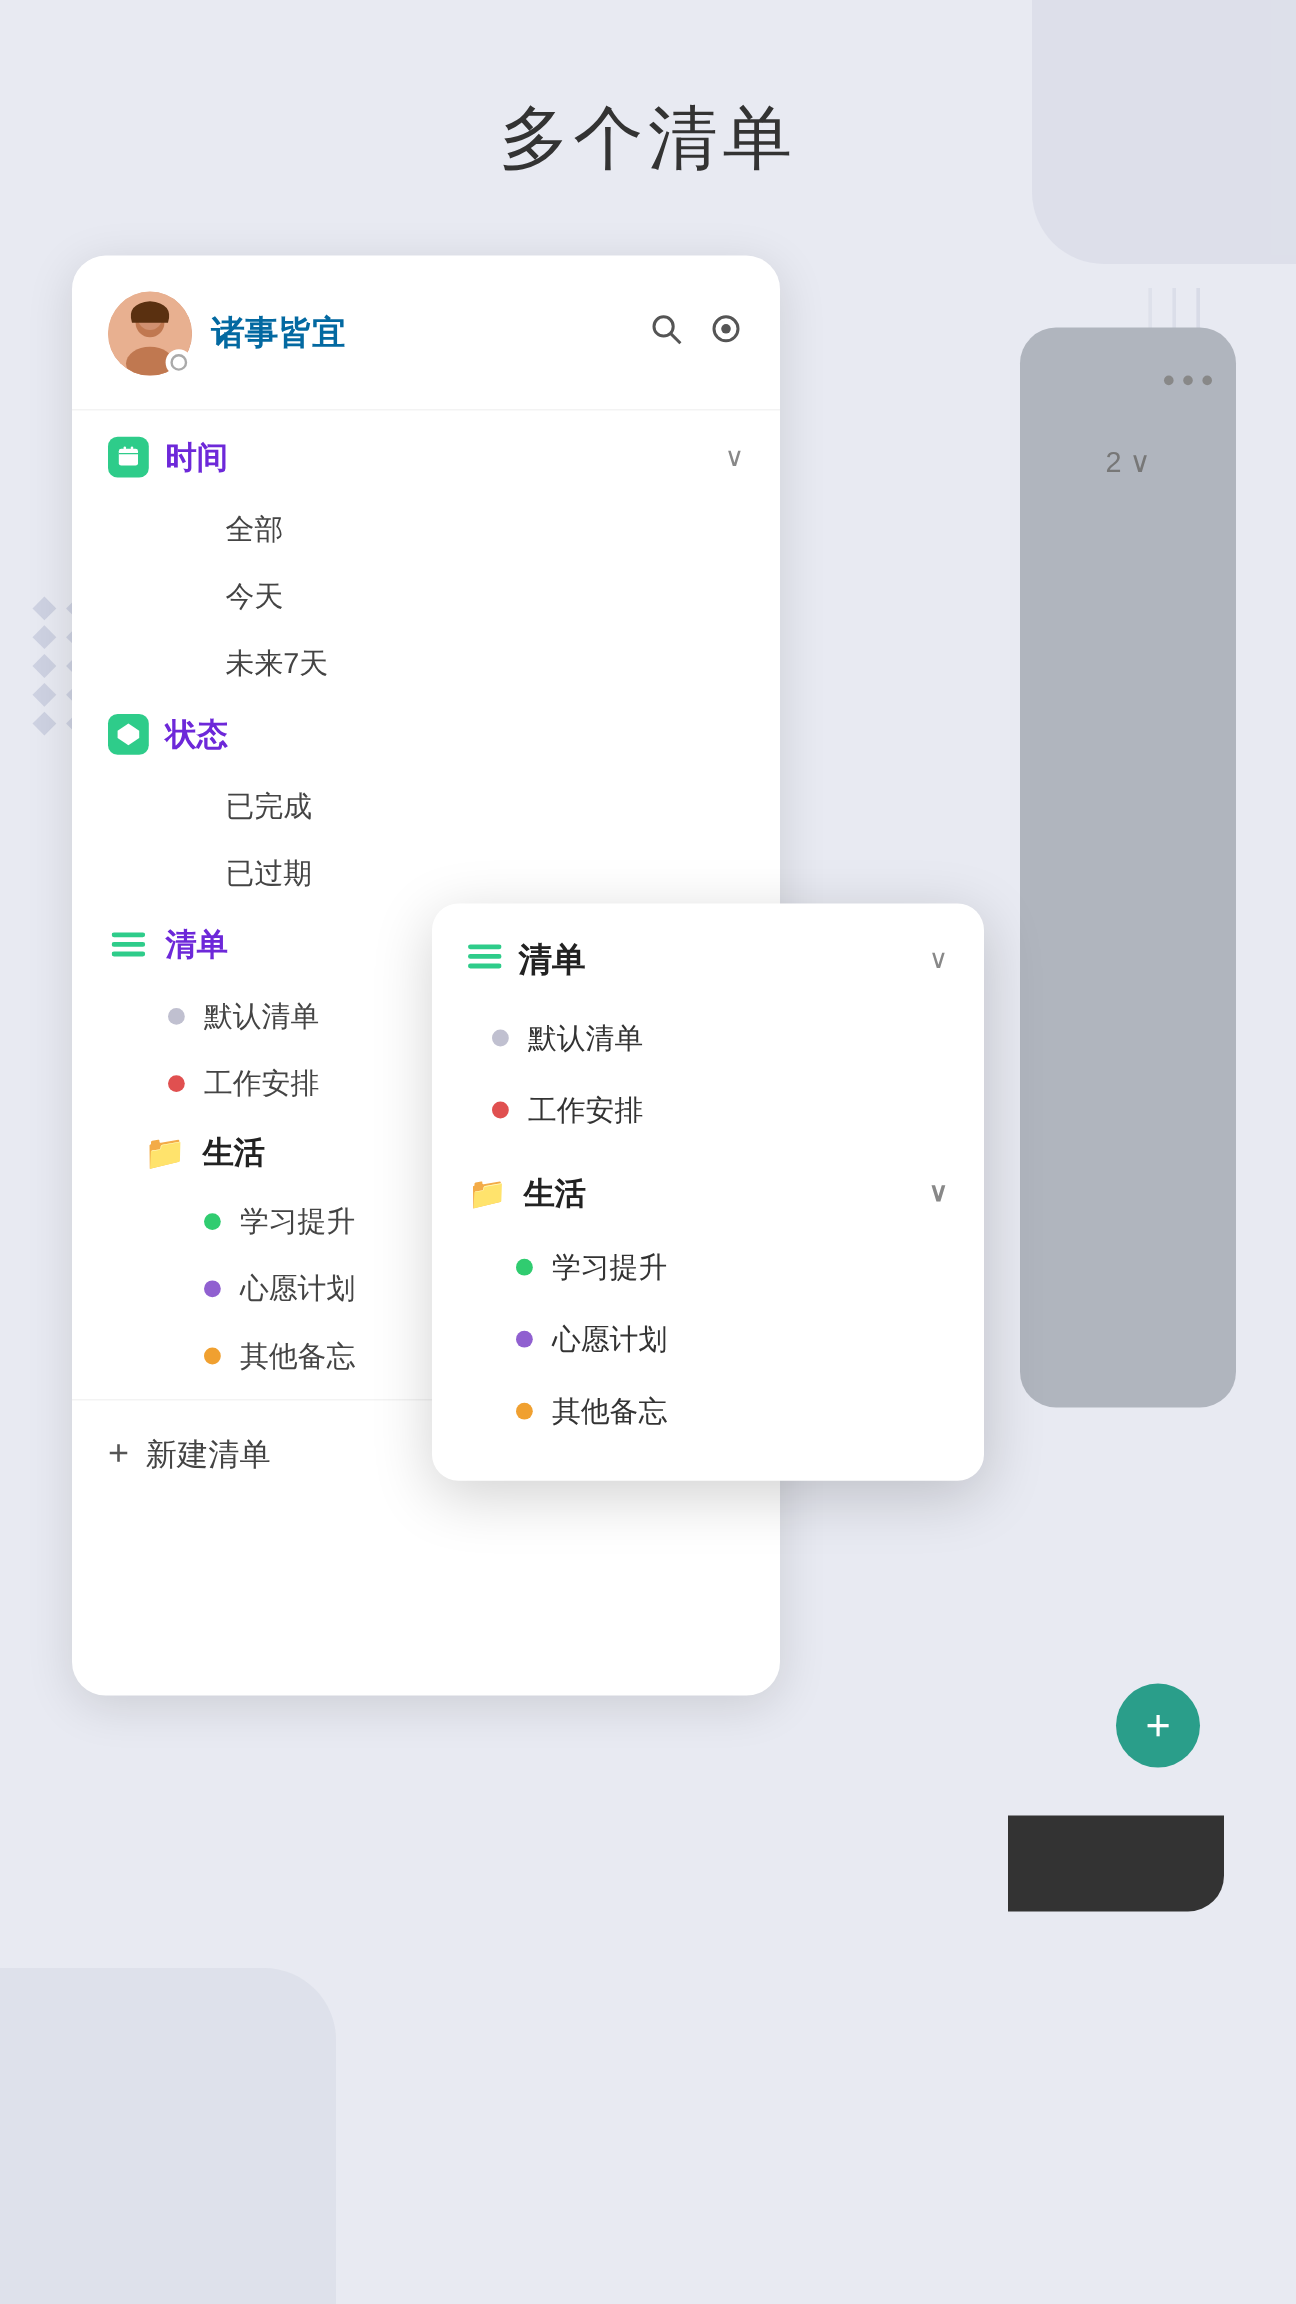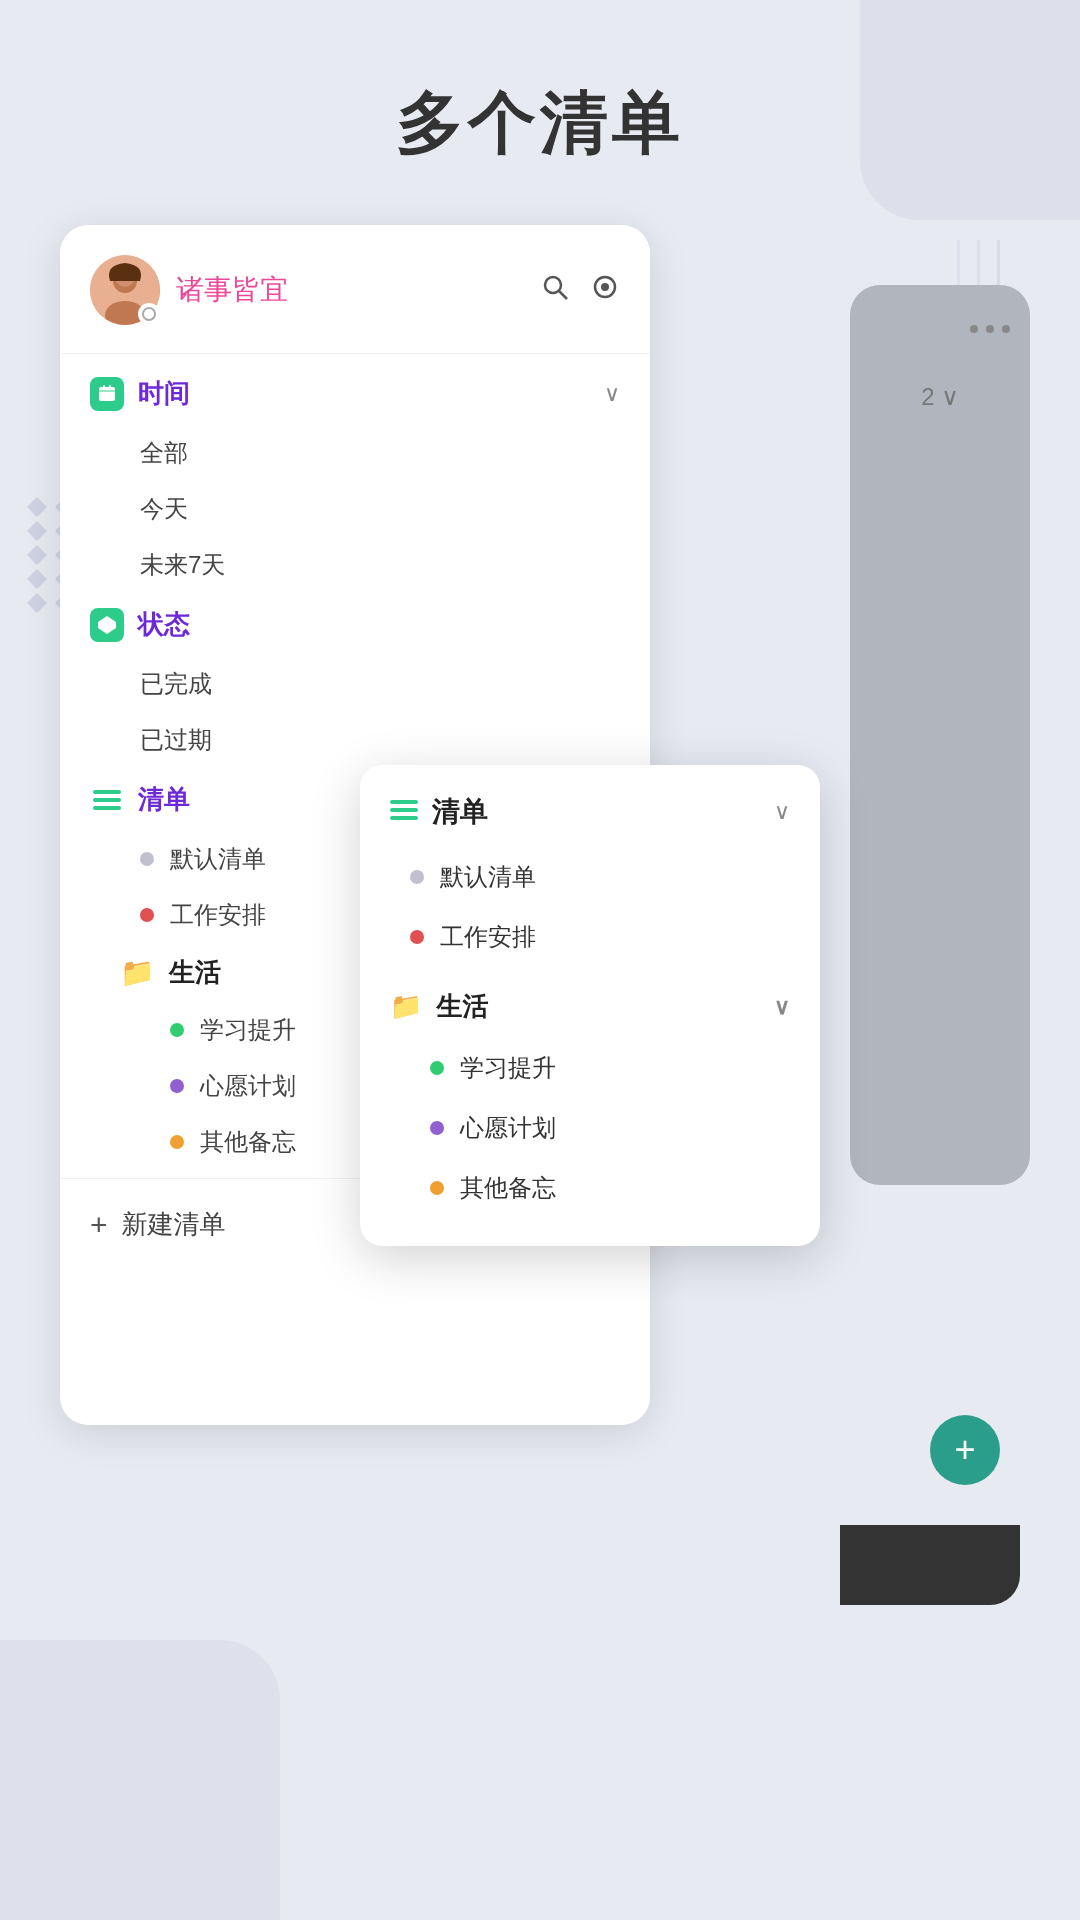--- a/index.html
+++ b/index.html
@@ -63,22 +63,22 @@
       width: 3px; height: 70px;
       background: rgba(200,204,220,0.3);
     }
 
     
     .page-header {
       padding: 80px 60px 40px 60px;
       text-align: center;
     }
     .page-title {
-      font-size: 68px;
-      font-weight: 700;
+      font-size: 58px;
+      font-weight: 400;
       color: #333;
       line-height: 1.25;
       letter-spacing: 4px;
     }
     .page-title .line2 {
       display: block;
     }
 
     
     .main-content {
@@ -194,22 +194,22 @@
       align-items: center;
       justify-content: center;
     }
     .avatar-badge-inner {
       width: 14px; height: 14px;
       border: 2px solid #aaa;
       border-radius: 50%;
     }
     .sidebar-username {
       font-size: 28px;
-      font-weight: 400;
-      color: #ec4899;
+      font-weight: 700;
+      color: #0369a1;
     }
     .sidebar-icons {
       margin-left: auto;
       display: flex;
       gap: 20px;
       align-items: center;
     }
     .icon-btn {
       font-size: 30px;
       color: #555;
@@ -243,20 +243,21 @@
       font-size: 22px;
       color: #888;
     }
 
     
     .sub-item {
       padding: 12px 30px 12px 80px;
       font-size: 24px;
       color: #444;
       cursor: pointer;
+      margin-left: 48px;
     }
 
     
     .list-item {
       display: flex;
       align-items: center;
       padding: 12px 30px 12px 80px;
       gap: 16px;
       font-size: 24px;
       color: #444;

